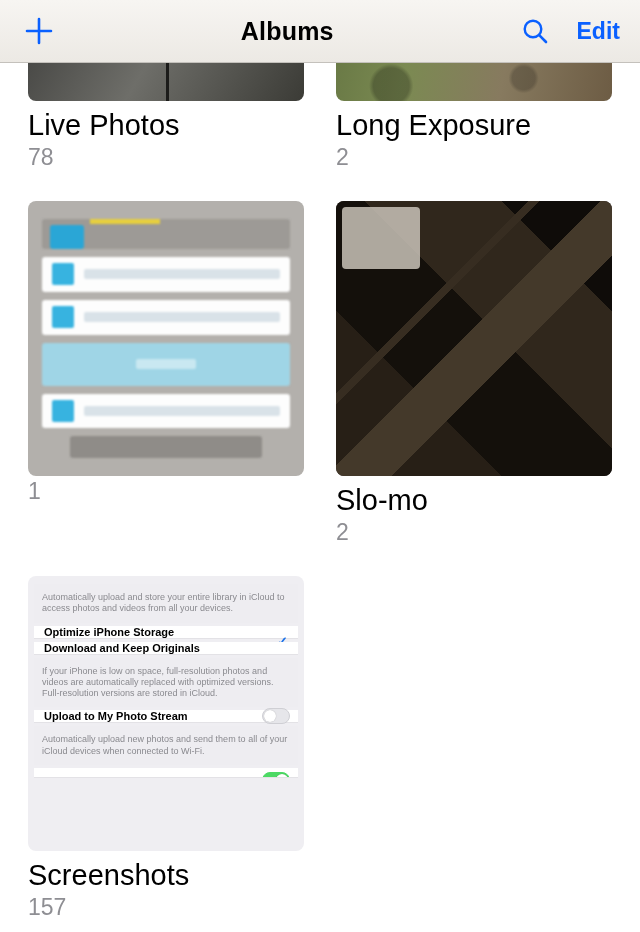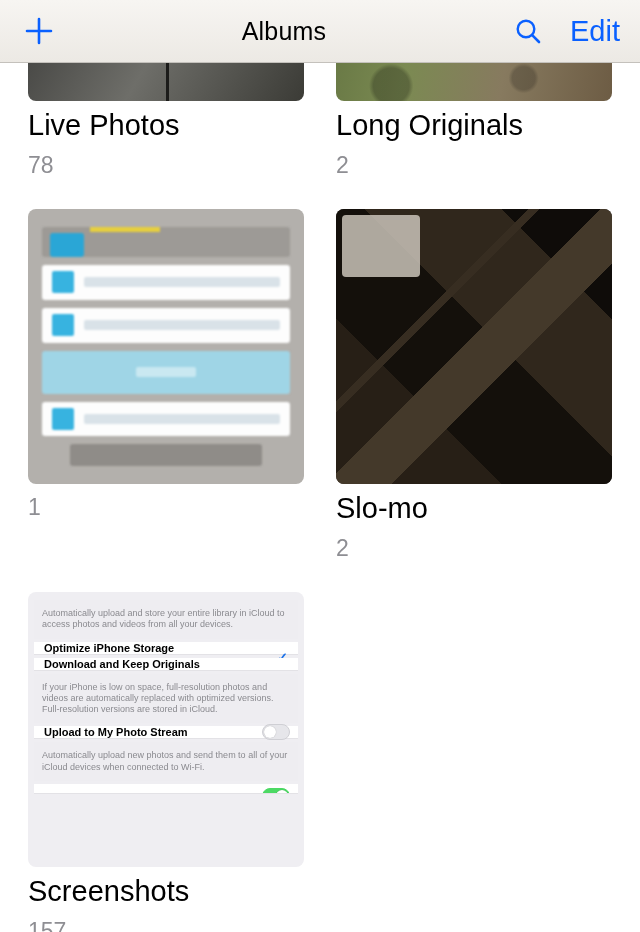--- a/index.html
+++ b/index.html
@@ -9,22 +9,22 @@
     .navbar {
       height:63px;
       display:flex;
       align-items:center;
       justify-content:space-between;
       padding:0 20px 0 24px;
       background:linear-gradient(to bottom,#f7f5f2,#ece9e4);
       border-bottom:1px solid #c4c1bc;
     }
     .nav-left, .nav-right { display:flex; align-items:center; gap:28px; }
-    .nav-title { font-size:25px; font-weight:400; color:#000; letter-spacing:0.2px;text-align:right; }
-    .nav-link { font-size:29px; color:#0a60ff; font-weight:400; }
+    .nav-title { font-size:25px; font-weight:700; color:#000; letter-spacing:0.2px;text-align:right; }
+    .nav-link { font-size:23px; color:#0a60ff; font-weight:700; }
 
     .plus-icon svg { display:block; }
     .search-icon svg { display:block; }
 
     
     .content { padding:0; }
     .grid {
       display:grid;
       grid-template-columns:repeat(2, 1fr);
       column-gap:32px;
@@ -35,21 +35,21 @@
     .row2 .thumb, .row3 .thumb { height:275px; border-radius:8px; }
 
     .album { display:flex; flex-direction:column; }
     .thumb {
       width:100%;
       overflow:hidden;
       background:#ccc;
       position:relative;
     }
     .album-title { font-size:29px; color:#000; margin-top:8px; font-weight:400; }
-    .album-count { font-size:23px; color:#8e8e93; margin-top:10px; }
+    .album-count { font-size:23px; color:#8e8e93; margin-top:2px; }
 
     .row-gap-top { margin-top:30px; }
 
     
     .thumb-live { background:linear-gradient(120deg,#4a4a47 0%,#6e6e69 40%,#3b3b36 100%); }
     .thumb-live::before { content:""; position:absolute; left:50%; top:-6px; width:3px; height:44px; background:#1c1c1a; }
     .thumb-long { background:linear-gradient(100deg,#6a7a46 0%,#7b8a52 25%,#877a5f 60%,#6d5c44 100%); }
     .thumb-long::after { content:""; position:absolute; inset:0; background:
        radial-gradient(circle at 20% 60%, rgba(0,0,0,0.25) 0 8%, transparent 10%),
        radial-gradient(circle at 68% 40%, rgba(0,0,0,0.2) 0 6%, transparent 8%); }
@@ -119,21 +119,21 @@
 <div class="content">
 
   <div class="grid row1">
     <div class="album">
       <div class="thumb thumb-live"></div>
       <div class="album-title">Live Photos</div>
       <div class="album-count">78</div>
     </div>
     <div class="album">
       <div class="thumb thumb-long"></div>
-      <div class="album-title">Long Originals</div>
+      <div class="album-title">Long Exposure</div>
       <div class="album-count">2</div>
     </div>
   </div>
 
   <div class="grid row2 row-gap-top">
     <div class="album">
       <div class="thumb thumb-pano">
         <div class="pano-inner">
           <div class="pano-hdr"></div>
           <div class="pano-card">

